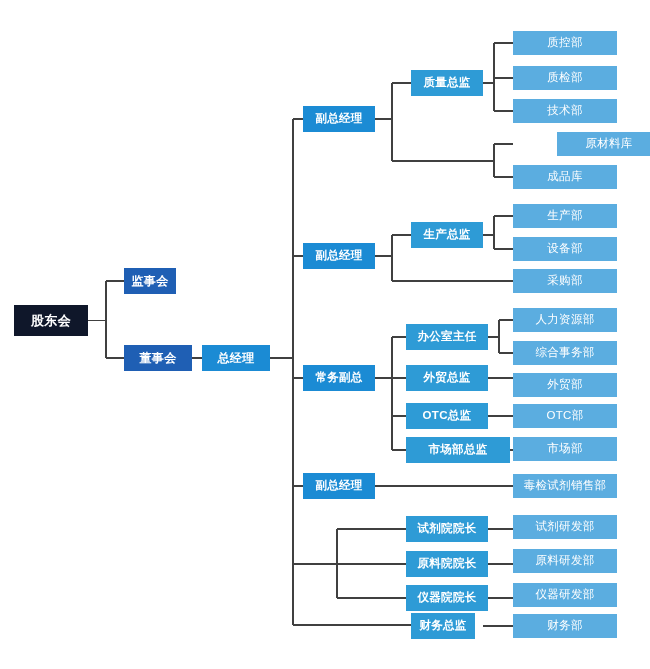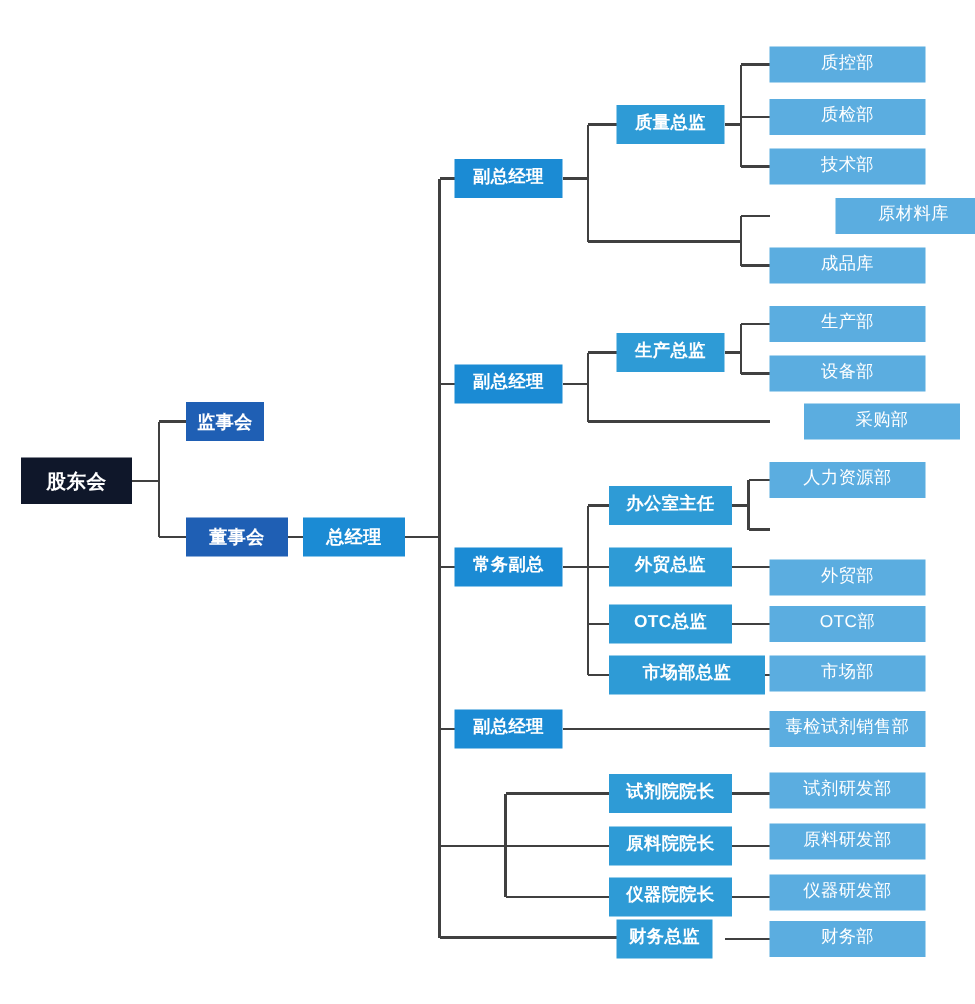--- a/index.html
+++ b/index.html
@@ -172,24 +172,25 @@
   <div class="node lvl-dept" style="left:513px;top:99px;width:104px;height:24px;">技术部</div>
 
   <div class="node lvl-dept" style="left:513px;top:132px;width:104px;height:24px;margin-left:44px;">原材料库</div>
 
   <div class="node lvl-dept" style="left:513px;top:165px;width:104px;height:24px;">成品库</div>
 
   <div class="node lvl-dept" style="left:513px;top:204px;width:104px;height:24px;">生产部</div>
 
   <div class="node lvl-dept" style="left:513px;top:237px;width:104px;height:24px;">设备部</div>
 
-  <div class="node lvl-dept" style="left:513px;top:269px;width:104px;height:24px;margin-left:23px;">采购部</div>
+  <div class="node lvl-dept" style="left:513px;top:269px;width:104px;height:24px;">采购部</div>
 
   <div class="node lvl-dept" style="left:513px;top:308px;width:104px;height:24px;">人力资源部</div>
 
+  <div class="node lvl-dept" style="left:513px;top:341px;width:104px;height:24px;">综合事务部</div>
 
   <div class="node lvl-dept" style="left:513px;top:373px;width:104px;height:24px;">外贸部</div>
 
   <div class="node lvl-dept" style="left:513px;top:404px;width:104px;height:24px;">OTC部</div>
 
   <div class="node lvl-dept" style="left:513px;top:437px;width:104px;height:24px;">市场部</div>
 
   <div class="node lvl-dept" style="left:513px;top:474px;width:104px;height:24px;">毒检试剂销售部</div>
 
   <div class="node lvl-dept" style="left:513px;top:515px;width:104px;height:24px;">试剂研发部</div>

